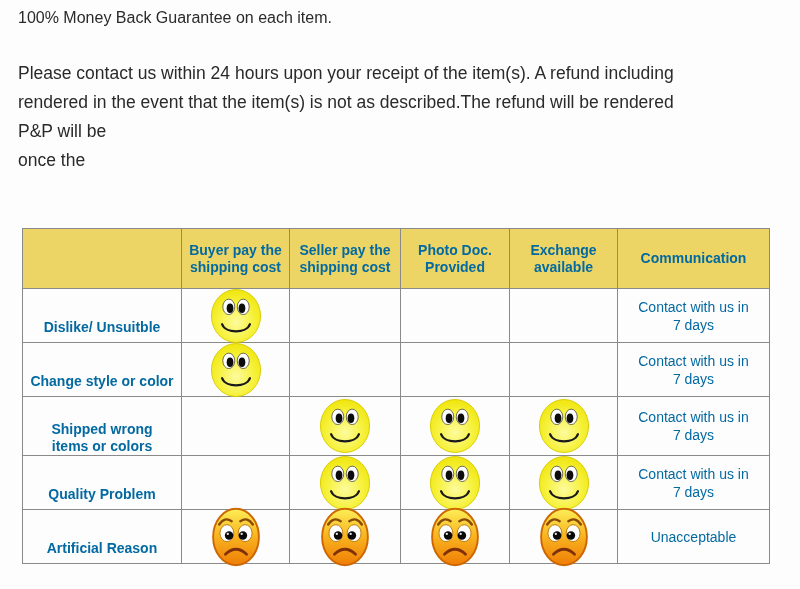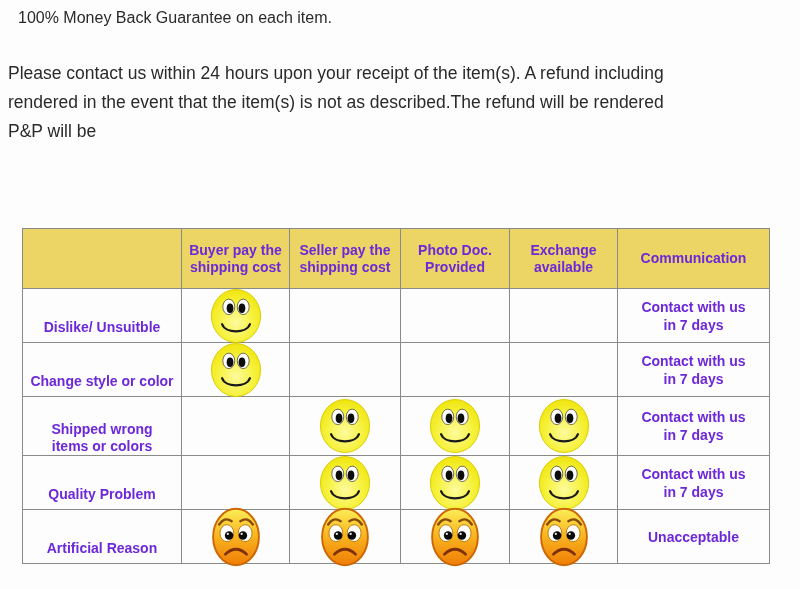--- a/index.html
+++ b/index.html
@@ -9,29 +9,29 @@
     font-family: "Liberation Sans", sans-serif;
     color: #2a2a2a;
     position: relative;
     overflow: hidden;
   }
   .title {
     position: absolute; left: 18px; top: 9px;
     font-size: 16px; white-space: nowrap;
   }
   .para {
-    position: absolute; left: 8px; top: 59px;
+    position: absolute; left: 18px; top: 59px;
     font-size: 17.5px; line-height: 29px;
   }
   .para .line { white-space: nowrap; }
 
   table.policy {
     position: absolute; left: 22px; top: 228px;
     border-collapse: collapse; table-layout: fixed;
-    color: #6d28d9;
+    color: #0369a1;
   }
   .policy th, .policy td {
     border: 1px solid #8a8a8a;
     padding: 0;
     text-align: center;
     vertical-align: middle;
   }
   .policy th {
     background: #ecd565;
     height: 55px;
@@ -41,21 +41,21 @@
   .policy td { height: 53px; }
   .rowlabel-text {
     display: inline-block;
     font-size: 14px; font-weight: bold; line-height: 17px;
     padding: 0 6px;
     margin-top: 24px;
   }
   tr[data-name="row-shipped-wrong"] .rowlabel-text { max-width: 118px; }
   .comm-text {
     display: inline-block; max-width: 118px;
-    font-size: 14px; font-weight: bold; line-height: 18px;
+    font-size: 14px; font-weight: normal; line-height: 18px;
   }
   .face-slot { display: block; position: relative; height: 53px; }
   .face {
     position: absolute; left: 50%; top: 50%;
     transform: translate(-50%, -50%);
   }
   .face.happy { width: 52px; height: 57px; }
   .face.sad   { width: 50px; height: 61px; }
   .svgdefs { position: absolute; width: 0; height: 0; }
 </style>
@@ -98,20 +98,21 @@
 </svg>
 
 <div class="page" data-name="money-back-guarantee-page">
 
   <div class="title" data-name="guarantee-title">100% Money Back Guarantee on each item.</div>
 
   <div class="para" data-name="guarantee-paragraph">
     <div class="line" data-name="paragraph-line">Please contact us within 24 hours upon your receipt of the item(s). A refund including</div>
     <div class="line" data-name="paragraph-line">rendered in the event that the item(s) is not as described.The refund will be rendered</div>
     <div class="line" data-name="paragraph-line">P&amp;P will be</div>
+    <div class="line" data-name="paragraph-line">once the</div>
   </div>
 
   <table class="policy" data-name="return-policy-table">
     <colgroup>
       <col style="width:159px">
         <col style="width:108px">
         <col style="width:111px">
       <col style="width:109px">
         <col style="width:108px">
         <col style="width:152px">

